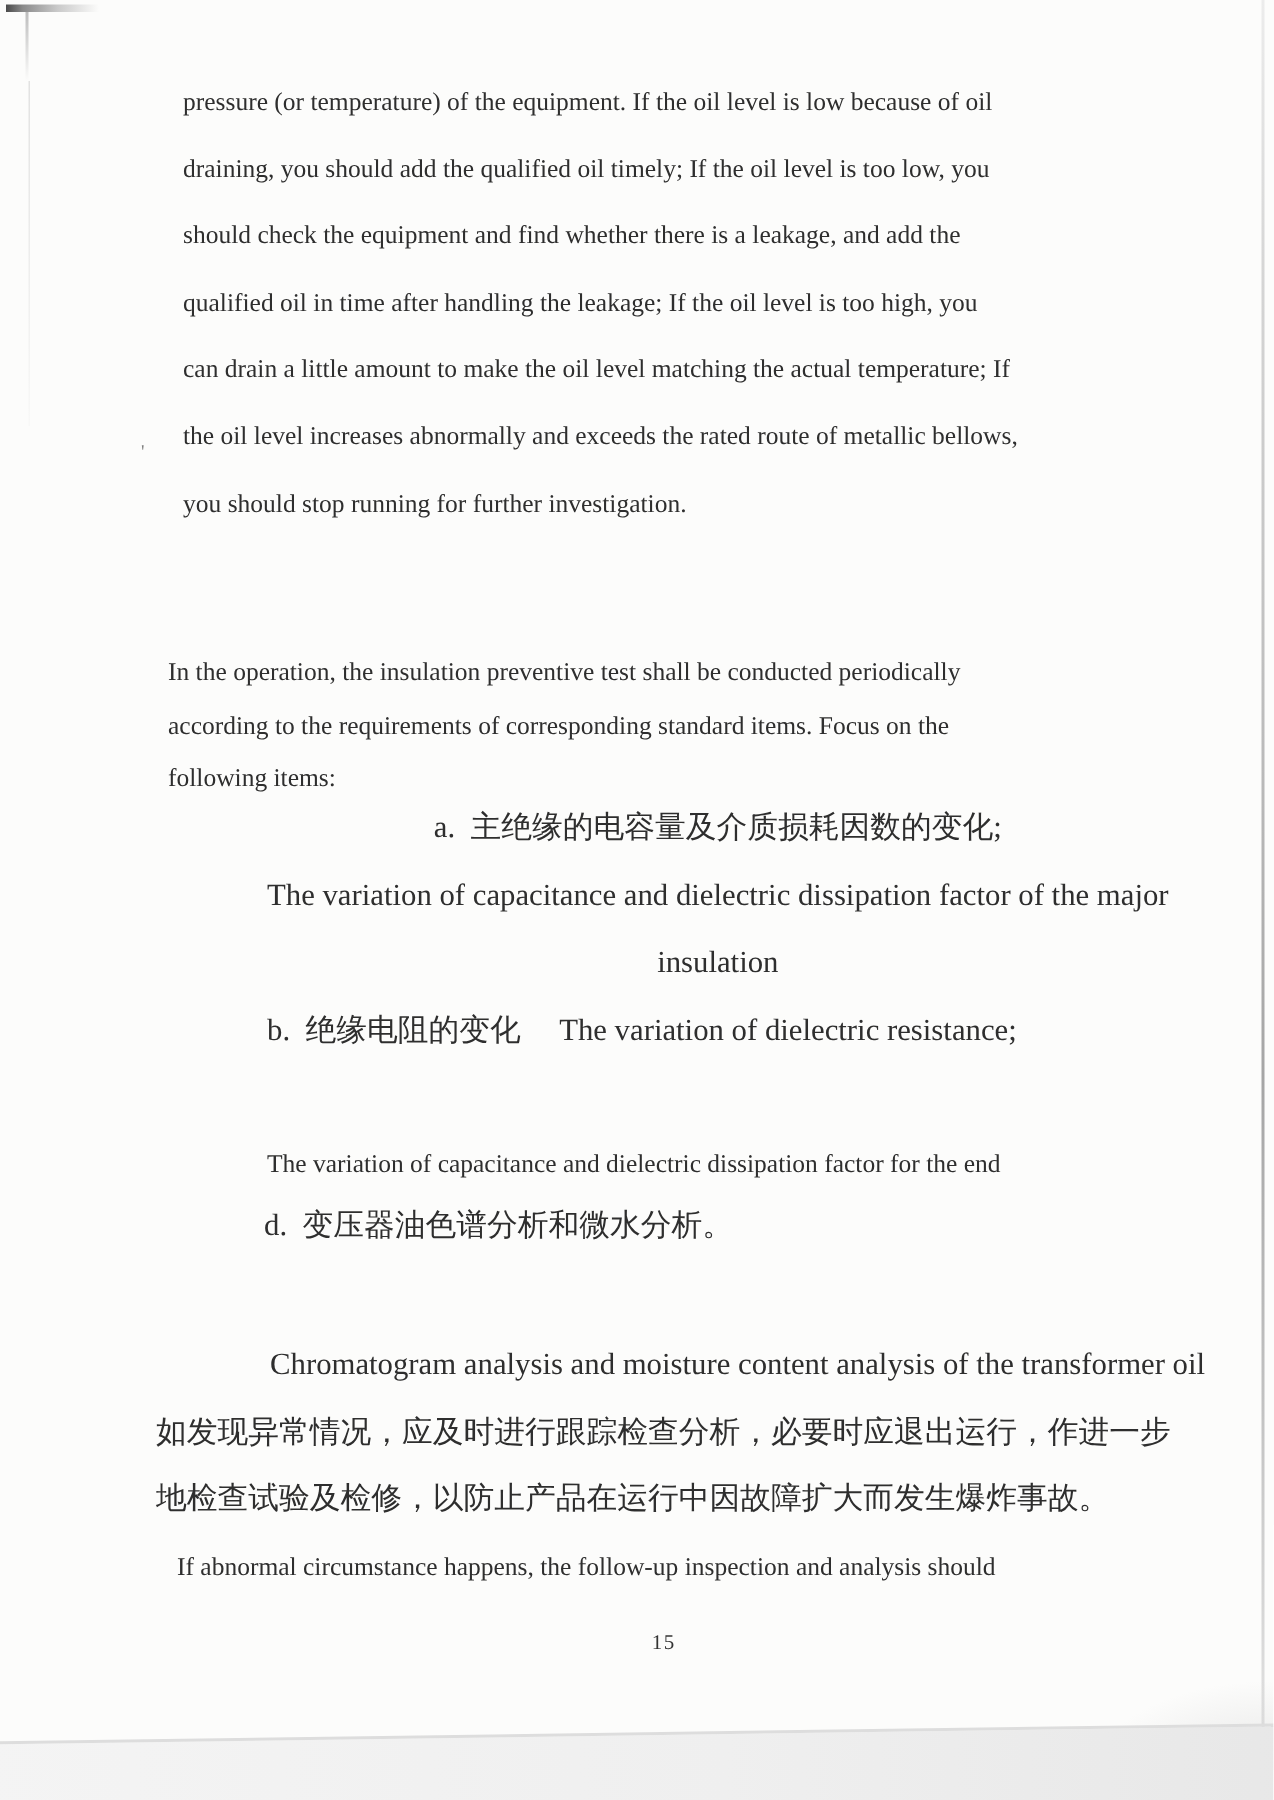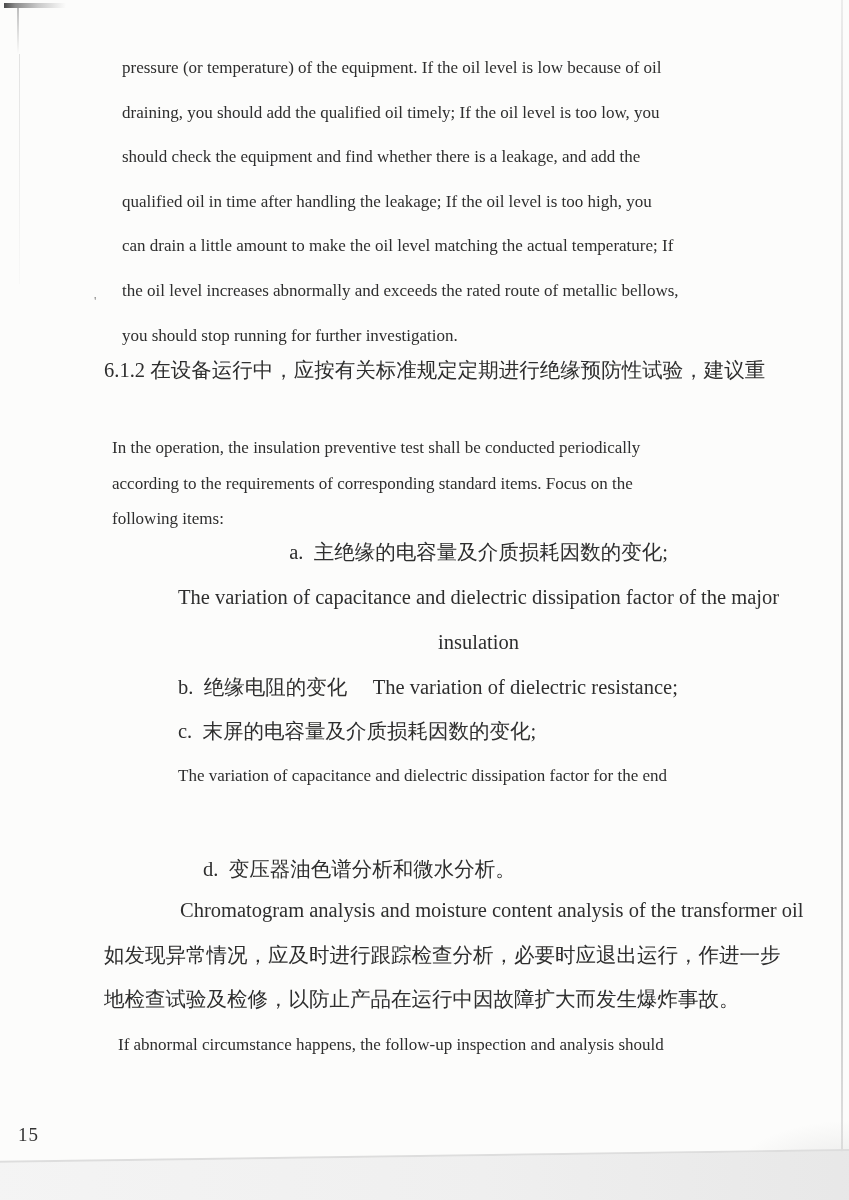--- a/index.html
+++ b/index.html
@@ -47,49 +47,49 @@
   .block{position:absolute;white-space:pre;}
   .line{display:block;}
   .b-en{font-size:17px;}
   .b-zh{font-size:20.5px;}
   [data-name="para-oil-level"]      {left:122px;top:46px;  line-height:44.6px;}
   [data-name="para-612-zh"]        {left:104px;top:351px; line-height:39px;}
   [data-name="para-operation-en"]  {left:112px;top:430px; line-height:35.6px;}
   [data-name="list-item-a"]        {left:178px;top:530px; line-height:45px;text-align:center;}
   [data-name="list-items-b-c"]     {left:178px;top:666px; line-height:43.5px;}
   [data-name="para-end-shielding"] {left:178px;top:753px; line-height:45px;}
-  [data-name="list-item-d"]        {left:176px;top:847px; line-height:45px;margin-left:27px;}
+  [data-name="list-item-d"]        {left:176px;top:795px; line-height:45px;}
   [data-name="para-chromatogram"]  {left:104px;top:888px; line-height:44.6px;}
   [data-name="para-chromatogram"] .line:first-child{text-indent:76px;}
   [data-name="para-if-abnormal"]   {left:118px;top:1022px;line-height:45px;text-align:right;}
   .page-number{
-    position:absolute;left:0;right:0;top:1088px;
-    font-size:19px;letter-spacing:1px;color:#333;margin-top:36px;
+    position:absolute;left:0;right:0;top:1088px;text-align:center;
+    font-size:14px;letter-spacing:1px;color:#333;
   }
   .page-number span{position:relative;left:18px;}
 </style>
 </head>
 <body>
 
 <div id="page" data-name="document-page">
 
   <div class="corner-mark-h" data-name="scan-corner-mark-horizontal"></div>
   <div class="corner-mark-v" data-name="scan-corner-mark-vertical"></div>
   <div class="left-edge-line" data-name="scan-left-edge-line"></div>
   <div class="right-edge-line" data-name="scan-right-page-edge"></div>
   <div class="bottom-right-shade" data-name="scan-bottom-right-shadow"></div>
   <div class="bottom-edge" data-name="scan-bottom-page-edge"></div>
   <div class="speck-apostrophe" data-name="scan-ink-speck">'</div>
 
   <main id="text-layer" data-name="page-body">
       <div class="block b-en" data-name="para-oil-level"><span class="line" data-name="text-line">pressure (or temperature) of the equipment. If the oil level is low because of oil</span><span class="line" data-name="text-line">draining, you should add the qualified oil timely; If the oil level is too low, you</span><span class="line" data-name="text-line">should check the equipment and find whether there is a leakage, and add the</span><span class="line" data-name="text-line">qualified oil in time after handling the leakage; If the oil level is too high, you</span><span class="line" data-name="text-line">can drain a little amount to make the oil level matching the actual temperature; If</span><span class="line" data-name="text-line">the oil level increases abnormally and exceeds the rated route of metallic bellows,</span><span class="line" data-name="text-line">you should stop running for further investigation.</span></div>
-      <div class="block b-zh" data-name="para-612-zh"><span class="line" data-name="text-line">6.1.2 在设备运行中，应按有关标准规定定期进行绝缘预防性试验，建议重</span></div>
+      <div class="block b-zh" data-name="para-612-zh"></div>
       <div class="block b-en" data-name="para-operation-en"><span class="line" data-name="text-line">In the operation, the insulation preventive test shall be conducted periodically</span><span class="line" data-name="text-line">according to the requirements of corresponding standard items. Focus on the</span><span class="line" data-name="text-line">following items:</span></div>
       <div class="block b-zh" data-name="list-item-a"><span class="line" data-name="text-line">a.  主绝缘的电容量及介质损耗因数的变化;</span><span class="line" data-name="text-line">The variation of capacitance and dielectric dissipation factor of the major</span><span class="line" data-name="text-line">insulation</span></div>
-      <div class="block b-zh" data-name="list-items-b-c"><span class="line" data-name="text-line">b.  绝缘电阻的变化　 The variation of dielectric resistance;</span><span class="line" data-name="text-line">c.  末屏的电容量及介质损耗因数的变化;</span></div>
+      <div class="block b-zh" data-name="list-items-b-c"><span class="line" data-name="text-line">b.  绝缘电阻的变化　 The variation of dielectric resistance;</span></div>
       <div class="block b-en" data-name="para-end-shielding"><span class="line" data-name="text-line">The variation of capacitance and dielectric dissipation factor for the end</span></div>
       <div class="block b-zh" data-name="list-item-d"><span class="line" data-name="text-line">d.  变压器油色谱分析和微水分析。</span></div>
       <div class="block b-zh" data-name="para-chromatogram"><span class="line" data-name="text-line">Chromatogram analysis and moisture content analysis of the transformer oil</span><span class="line" data-name="text-line">如发现异常情况，应及时进行跟踪检查分析，必要时应退出运行，作进一步</span><span class="line" data-name="text-line">地检查试验及检修，以防止产品在运行中因故障扩大而发生爆炸事故。</span></div>
       <div class="block b-en" data-name="para-if-abnormal"><span class="line" data-name="text-line">If abnormal circumstance happens, the follow-up inspection and analysis should</span></div>
     </main>
 
   <div class="page-number" data-name="page-number">
     <span data-name="page-number-value">15</span>
   </div>
 </div>

